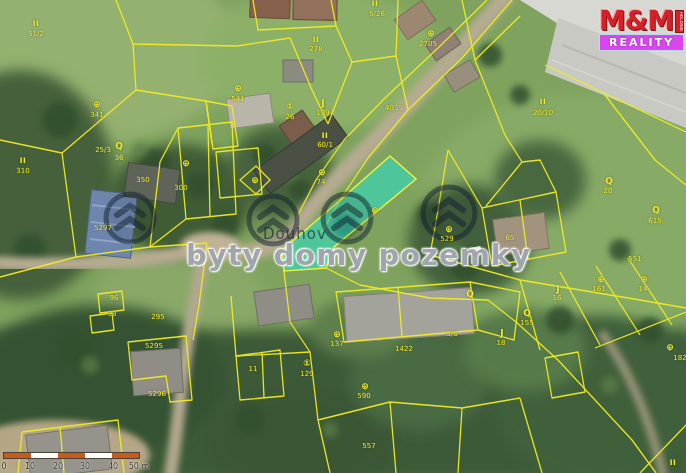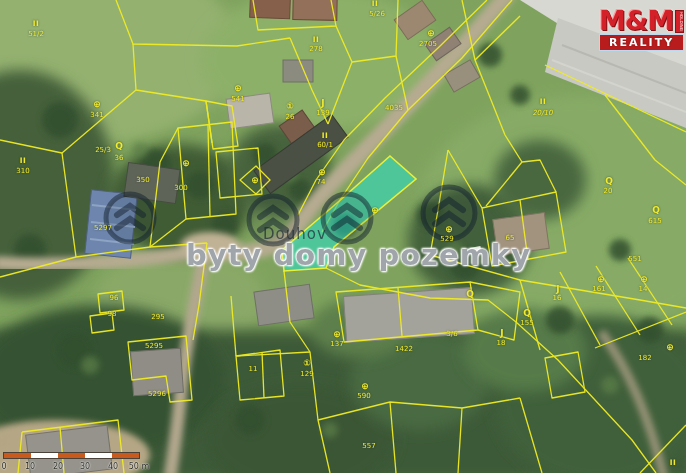--- a/index.html
+++ b/index.html
@@ -37,21 +37,21 @@
     font-size:27px;font-weight:900;line-height:.85;color:#d42028;
     text-shadow:1px 1px 0 #7e1013,-1px -1px 0 #ff9a9a,0 0 3px rgba(255,255,255,.9);
     letter-spacing:-1px;font-family:"DejaVu Sans",sans-serif;
   }
   .mm-side{
     width:7px;margin-left:2px;background:#d42028;border:1px solid #8c1215;
     color:#fff;font-size:4px;line-height:1;writing-mode:vertical-rl;
     text-align:center;overflow:hidden;
   }
   #logo-reality{
-    margin-top:1px;background:#b91c1c;border:1px solid #bcd9ef;
+    margin-top:1px;background:#d946ef;border:1px solid #bcd9ef;
     color:#fff;font-weight:bold;font-size:11px;letter-spacing:2px;
     padding:1px 4px;text-shadow:0 0 2px rgba(0,0,0,.4);
   }
   
   #scale-bar{position:absolute;left:3px;top:452px;pointer-events:none;}
   #scale-segments{display:flex;border:1px solid #4a4238;width:137px;height:7px;box-sizing:border-box;}
   .scale-seg{flex:1 1 auto;height:100%;}
   .scale-label{
     position:absolute;top:10px;transform:translateX(-50%);
     font-size:8px;color:#2b2b25;text-shadow:0 0 2px rgba(255,255,255,.9),0 0 1px #fff;
@@ -296,21 +296,21 @@
       <span class="plabel sym" style="left: 644px; top: 279px;">⊕</span>
       <span class="plabel num" style="left: 643px; top: 289px;">14</span>
       <span class="plabel sym" style="left: 558px; top: 289px;">J</span>
       <span class="plabel num" style="left: 557px; top: 298px;">16</span>
       <span class="plabel sym" style="left: 470px; top: 294px;">Q</span>
       <span class="plabel sym" style="left: 527px; top: 313px;">Q</span>
       <span class="plabel num" style="left: 527px; top: 323px;">155</span>
       <span class="plabel sym" style="left: 502px; top: 333px;">J</span>
       <span class="plabel num" style="left: 501px; top: 343px;">18</span>
       <span class="plabel sym" style="left: 670px; top: 347px;">⊕</span>
-      <span class="plabel num" style="left: 645px; top: 358px;">182</span>
+      <span class="plabel num" style="left: 680px; top: 358px;">182</span>
       <span class="plabel roman" style="left: 673px; top: 463px;">II</span>
       <span class="plabel num" style="left: 253px; top: 369px;">11</span>
       <span class="plabel sym" style="left: 307px; top: 363px;">①</span>
       <span class="plabel num" style="left: 307px; top: 374px;">129</span>
       <span class="plabel sym" style="left: 337px; top: 334px;">⊕</span>
       <span class="plabel num" style="left: 337px; top: 344px;">137</span>
       <span class="plabel sym" style="left: 365px; top: 386px;">⊕</span>
       <span class="plabel num" style="left: 364px; top: 396px;">590</span>
       <span class="plabel num" style="left: 404px; top: 349px;">1422</span>
       <span class="plabel num" style="left: 452px; top: 334px;">3/6</span>

